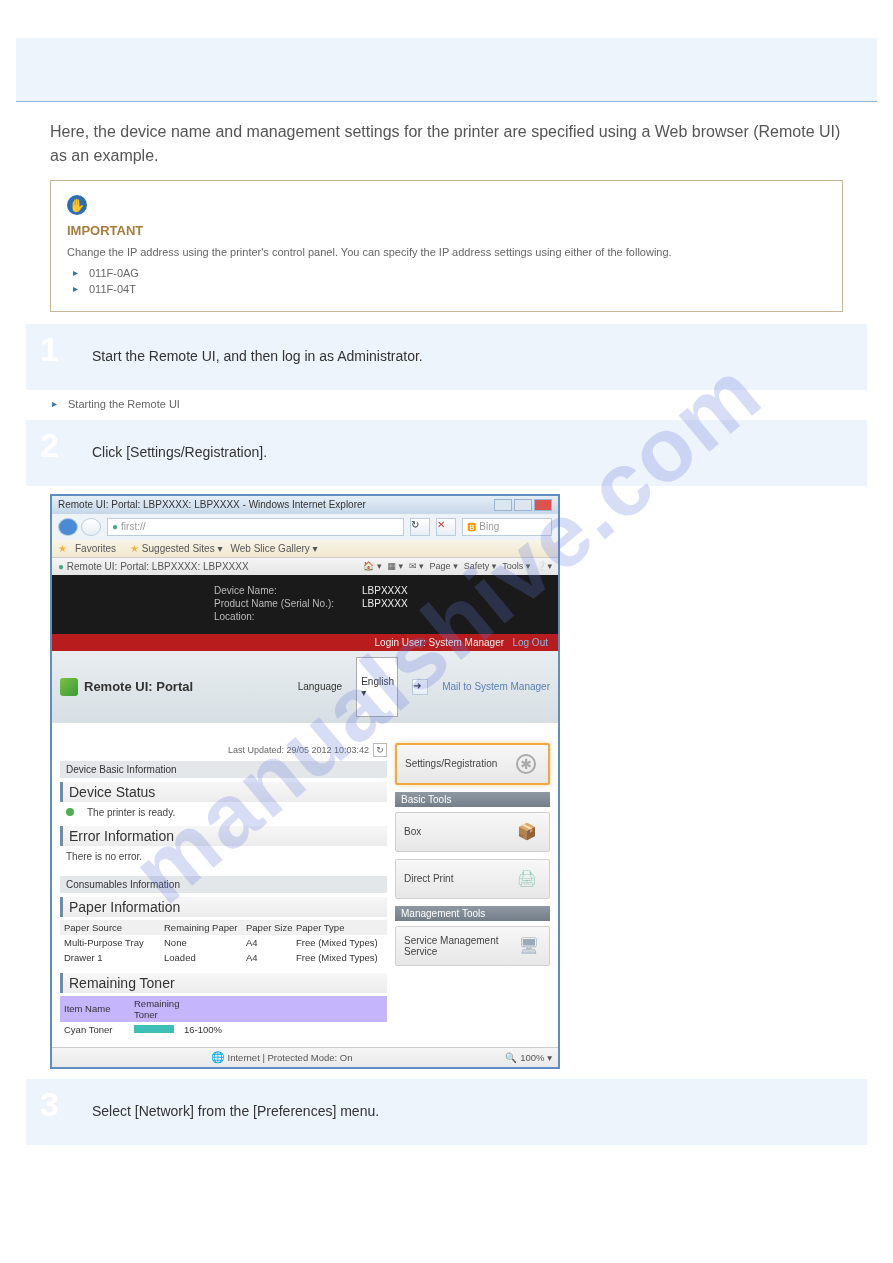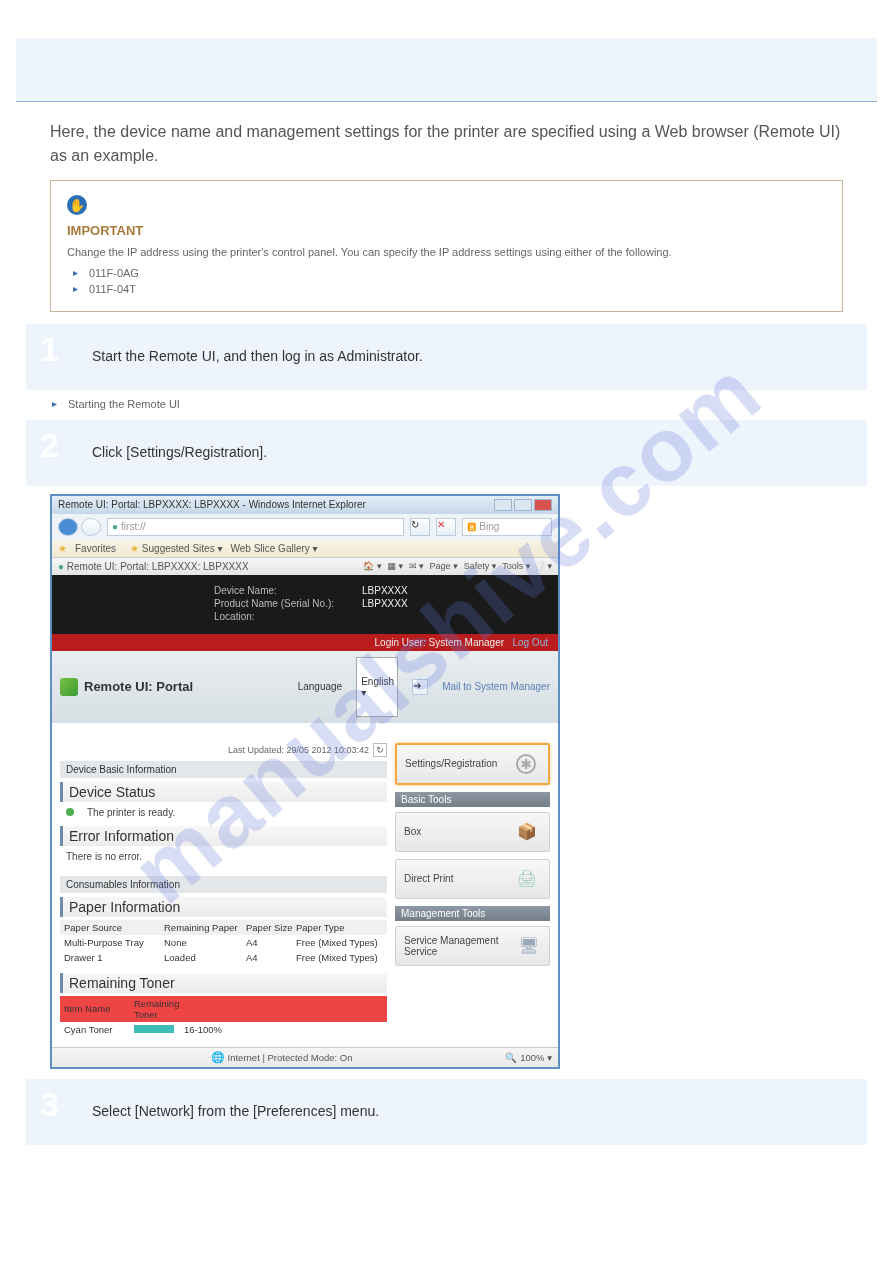--- a/index.html
+++ b/index.html
@@ -236,21 +236,21 @@
           <div class="pc4">Free (Mixed Types)</div>
         </div>
         <div class="ss-paper-row">
           <div class="pc1">Drawer 1</div>
           <div class="pc2">Loaded</div>
           <div class="pc3">A4</div>
           <div class="pc4">Free (Mixed Types)</div>
         </div>
 
         <div class="ss-sub" style="margin-top:8px;">Remaining Toner</div>
-        <div class="ss-toner-row" style="background:#ef4444;">
+        <div class="ss-toner-row" style="background:#c4b5fd;">
           <div class="tc1">Item Name</div>
           <div class="tc2">Remaining Toner</div>
         </div>
         <div class="ss-toner-row">
           <div class="tc1">Cyan Toner</div>
           <div class="tc2">
               <div class="tbar"></div>
             </div>
           <div class="tc3">16-100%</div>
         </div>

